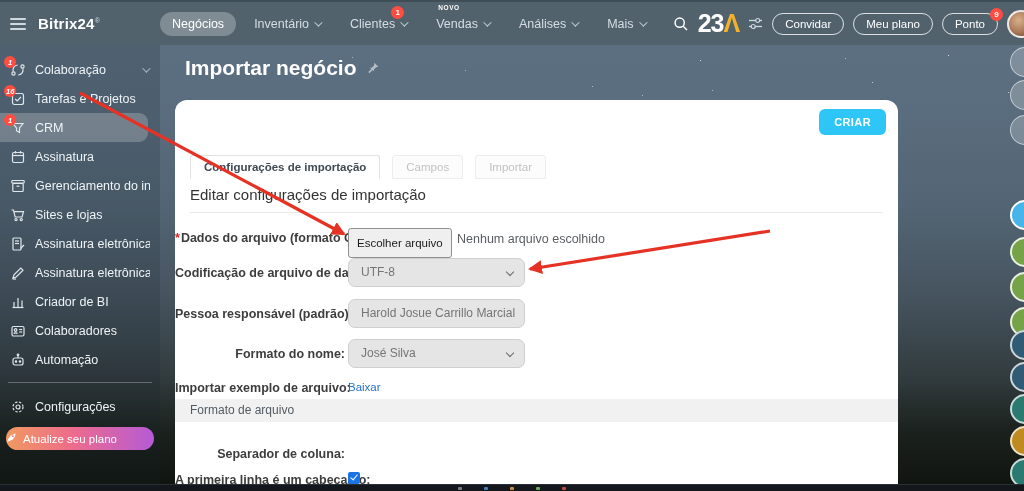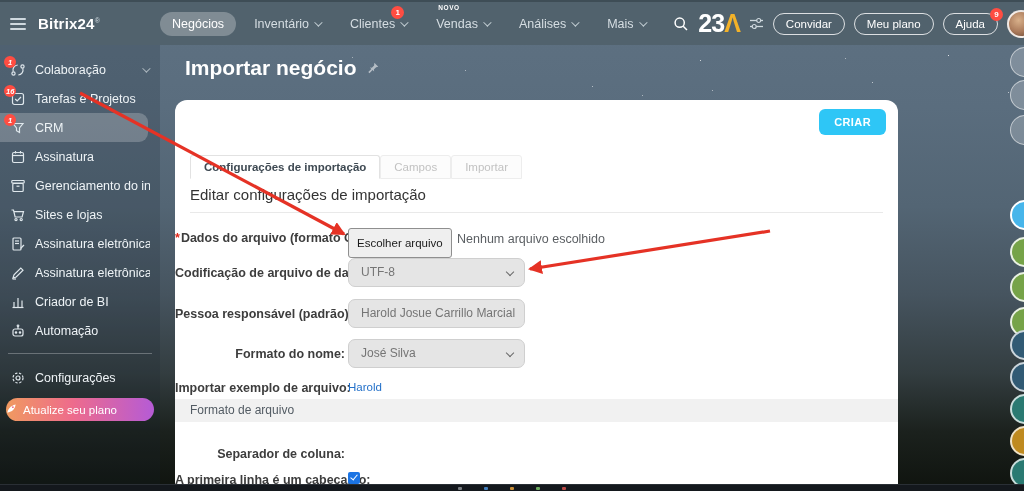--- a/index.html
+++ b/index.html
@@ -70,21 +70,21 @@
     z-index:15;display:flex;align-items:center;gap:9px;}
   
   .panel{position:absolute;left:175px;top:100px;width:723px;height:384px;background:#fff;
     border-radius:12px 12px 0 0;z-index:10;overflow:hidden;}
   .create-btn{position:absolute;top:9px;right:12px;background:#2ec6f6;color:#fff;border:none;
     border-radius:6px;height:26px;padding:0 15px;font-size:11px;font-weight:700;letter-spacing:.4px;
     cursor:pointer;font-family:"Liberation Sans",sans-serif;}
   .tabs{position:absolute;left:15px;top:55px;display:flex;align-items:flex-end;}
   .tab{padding:5px 13px;font-size:11.5px;border-radius:3px 3px 0 0;cursor:pointer;white-space:nowrap;}
   .tab.active{background:#fff;border:1px solid #e2e2e2;border-bottom:1px solid #fff;color:#3f4a53;font-weight:700;}
-  .tab.inactive{background:#fcfcfc;border:1px solid #ededed;color:#c2c2c2;margin-left:0;}
+  .tab.inactive{background:#fcfcfc;border:1px solid #ededed;color:#c2c2c2;margin-left:12px;}
   .panel h2{position:absolute;left:15px;top:86px;font-size:15px;font-weight:400;color:#333;}
   .panel .rule{position:absolute;left:15px;right:15px;top:112px;border-top:1px solid #e9e9e9;}
   .f-label{position:absolute;left:0;width:170px;text-align:right;font-size:12.5px;font-weight:700;
     color:#3d3d3d;white-space:nowrap;}
   .req{color:#e0281b;margin-right:1px;}
   .file-btn{position:absolute;left:173px;top:128px;background:#efefef;border:1px solid #8f8f8f;
     border-radius:3px;font-size:11.5px;color:#1a1a1a;padding:8px 8px;cursor:pointer;
     font-family:"Liberation Sans",sans-serif;}
   .file-status{position:absolute;left:282px;top:132px;font-size:12.5px;color:#5b5f63;}
   .selbox{position:absolute;left:173px;width:177px;height:29px;border:1px solid #cfcfcf;
@@ -166,21 +166,21 @@
     <span class="adjust-ic">
       <svg width="15" height="15" viewBox="0 0 15 15">
           <line x1="1" y1="4.5" x2="14" y2="4.5" stroke="#cfd9df" stroke-width="1.3"></line>
           <circle cx="9.7" cy="4.5" r="2" fill="#51626d" stroke="#cfd9df" stroke-width="1.2"></circle>
           <line x1="1" y1="10.5" x2="14" y2="10.5" stroke="#cfd9df" stroke-width="1.3"></line>
           <circle cx="5.2" cy="10.5" r="2" fill="#51626d" stroke="#cfd9df" stroke-width="1.2"></circle>
         </svg>
     </span>
     <span class="pill"><span>Convidar</span></span>
     <span class="pill"><span>Meu plano</span></span>
-    <span class="pill"><span>Ajuda</span><span class="nav-badge">9</span></span>
+    <span class="pill"><span>Ponto</span><span class="nav-badge">9</span></span>
     <span class="avatar"></span>
   </div>
 </div>
 
 <div class="sidebar">
   <div class="sb-item">
     <span class="sb-ic">
       <svg width="16" height="16" viewBox="0 0 16 16">
           <path d="M3.2 9.5a5 5 0 0 1 4.5-6.5"></path>
           <path d="M12.8 6.5a5 5 0 0 1-4.5 6.5"></path>
@@ -265,20 +265,32 @@
   <div class="sb-item">
     <span class="sb-ic">
       <svg width="16" height="16" viewBox="0 0 16 16">
           <line x1="4" y1="13" x2="4" y2="8"></line>
           <line x1="8" y1="13" x2="8" y2="4"></line>
           <line x1="12" y1="13" x2="12" y2="6.5"></line>
           <line x1="2.5" y1="13.5" x2="13.5" y2="13.5"></line>
         </svg>
     </span>
     <span class="sb-label">Criador de BI</span>
+  </div>
+  <div class="sb-item">
+    <span class="sb-ic">
+      <svg width="16" height="16" viewBox="0 0 16 16">
+          <rect x="2" y="3.5" width="12" height="9.5" rx="1.5"></rect>
+          <circle cx="5.6" cy="7" r="1.3"></circle>
+          <path d="M3.8 10.8c.4-1.2 3.2-1.2 3.6 0"></path>
+          <line x1="9.2" y1="6.5" x2="12.2" y2="6.5"></line>
+          <line x1="9.2" y1="9" x2="12.2" y2="9"></line>
+        </svg>
+    </span>
+    <span class="sb-label">Colaboradores</span>
   </div>
   <div class="sb-item">
     <span class="sb-ic">
       <svg width="16" height="16" viewBox="0 0 16 16">
           <rect x="3" y="6" width="10" height="7" rx="2"></rect>
           <circle cx="6" cy="9.5" r="0.7"></circle>
           <circle cx="10" cy="9.5" r="0.7"></circle>
           <line x1="8" y1="6" x2="8" y2="3.5"></line>
           <circle cx="8" cy="2.8" r="0.8"></circle>
         </svg>
@@ -342,21 +354,21 @@
     <span>Harold Josue Carrillo Marcial</span>
   </div>
 
   <div class="f-label" style="top:247px">Formato do nome:</div>
   <div class="selbox" style="top:239px">
     <span>José Silva</span>
     <span class="sel-chev"></span>
   </div>
 
   <div class="f-label" style="top:281px">Importar exemplo de arquivo:</div>
-  <span class="link" style="position:absolute;left:173px;top:281px">Harold</span>
+  <span class="link" style="position:absolute;left:173px;top:281px">Baixar</span>
 
   <div class="band">Formato de arquivo</div>
 
   <div class="f-label" style="top:347px">Separador de coluna:</div>
 
   <div class="f-label" style="top:373px">A primeira linha é um cabeçalho:</div>
   <div class="checkbox"></div>
 </div>
 
 <div class="widgets">

